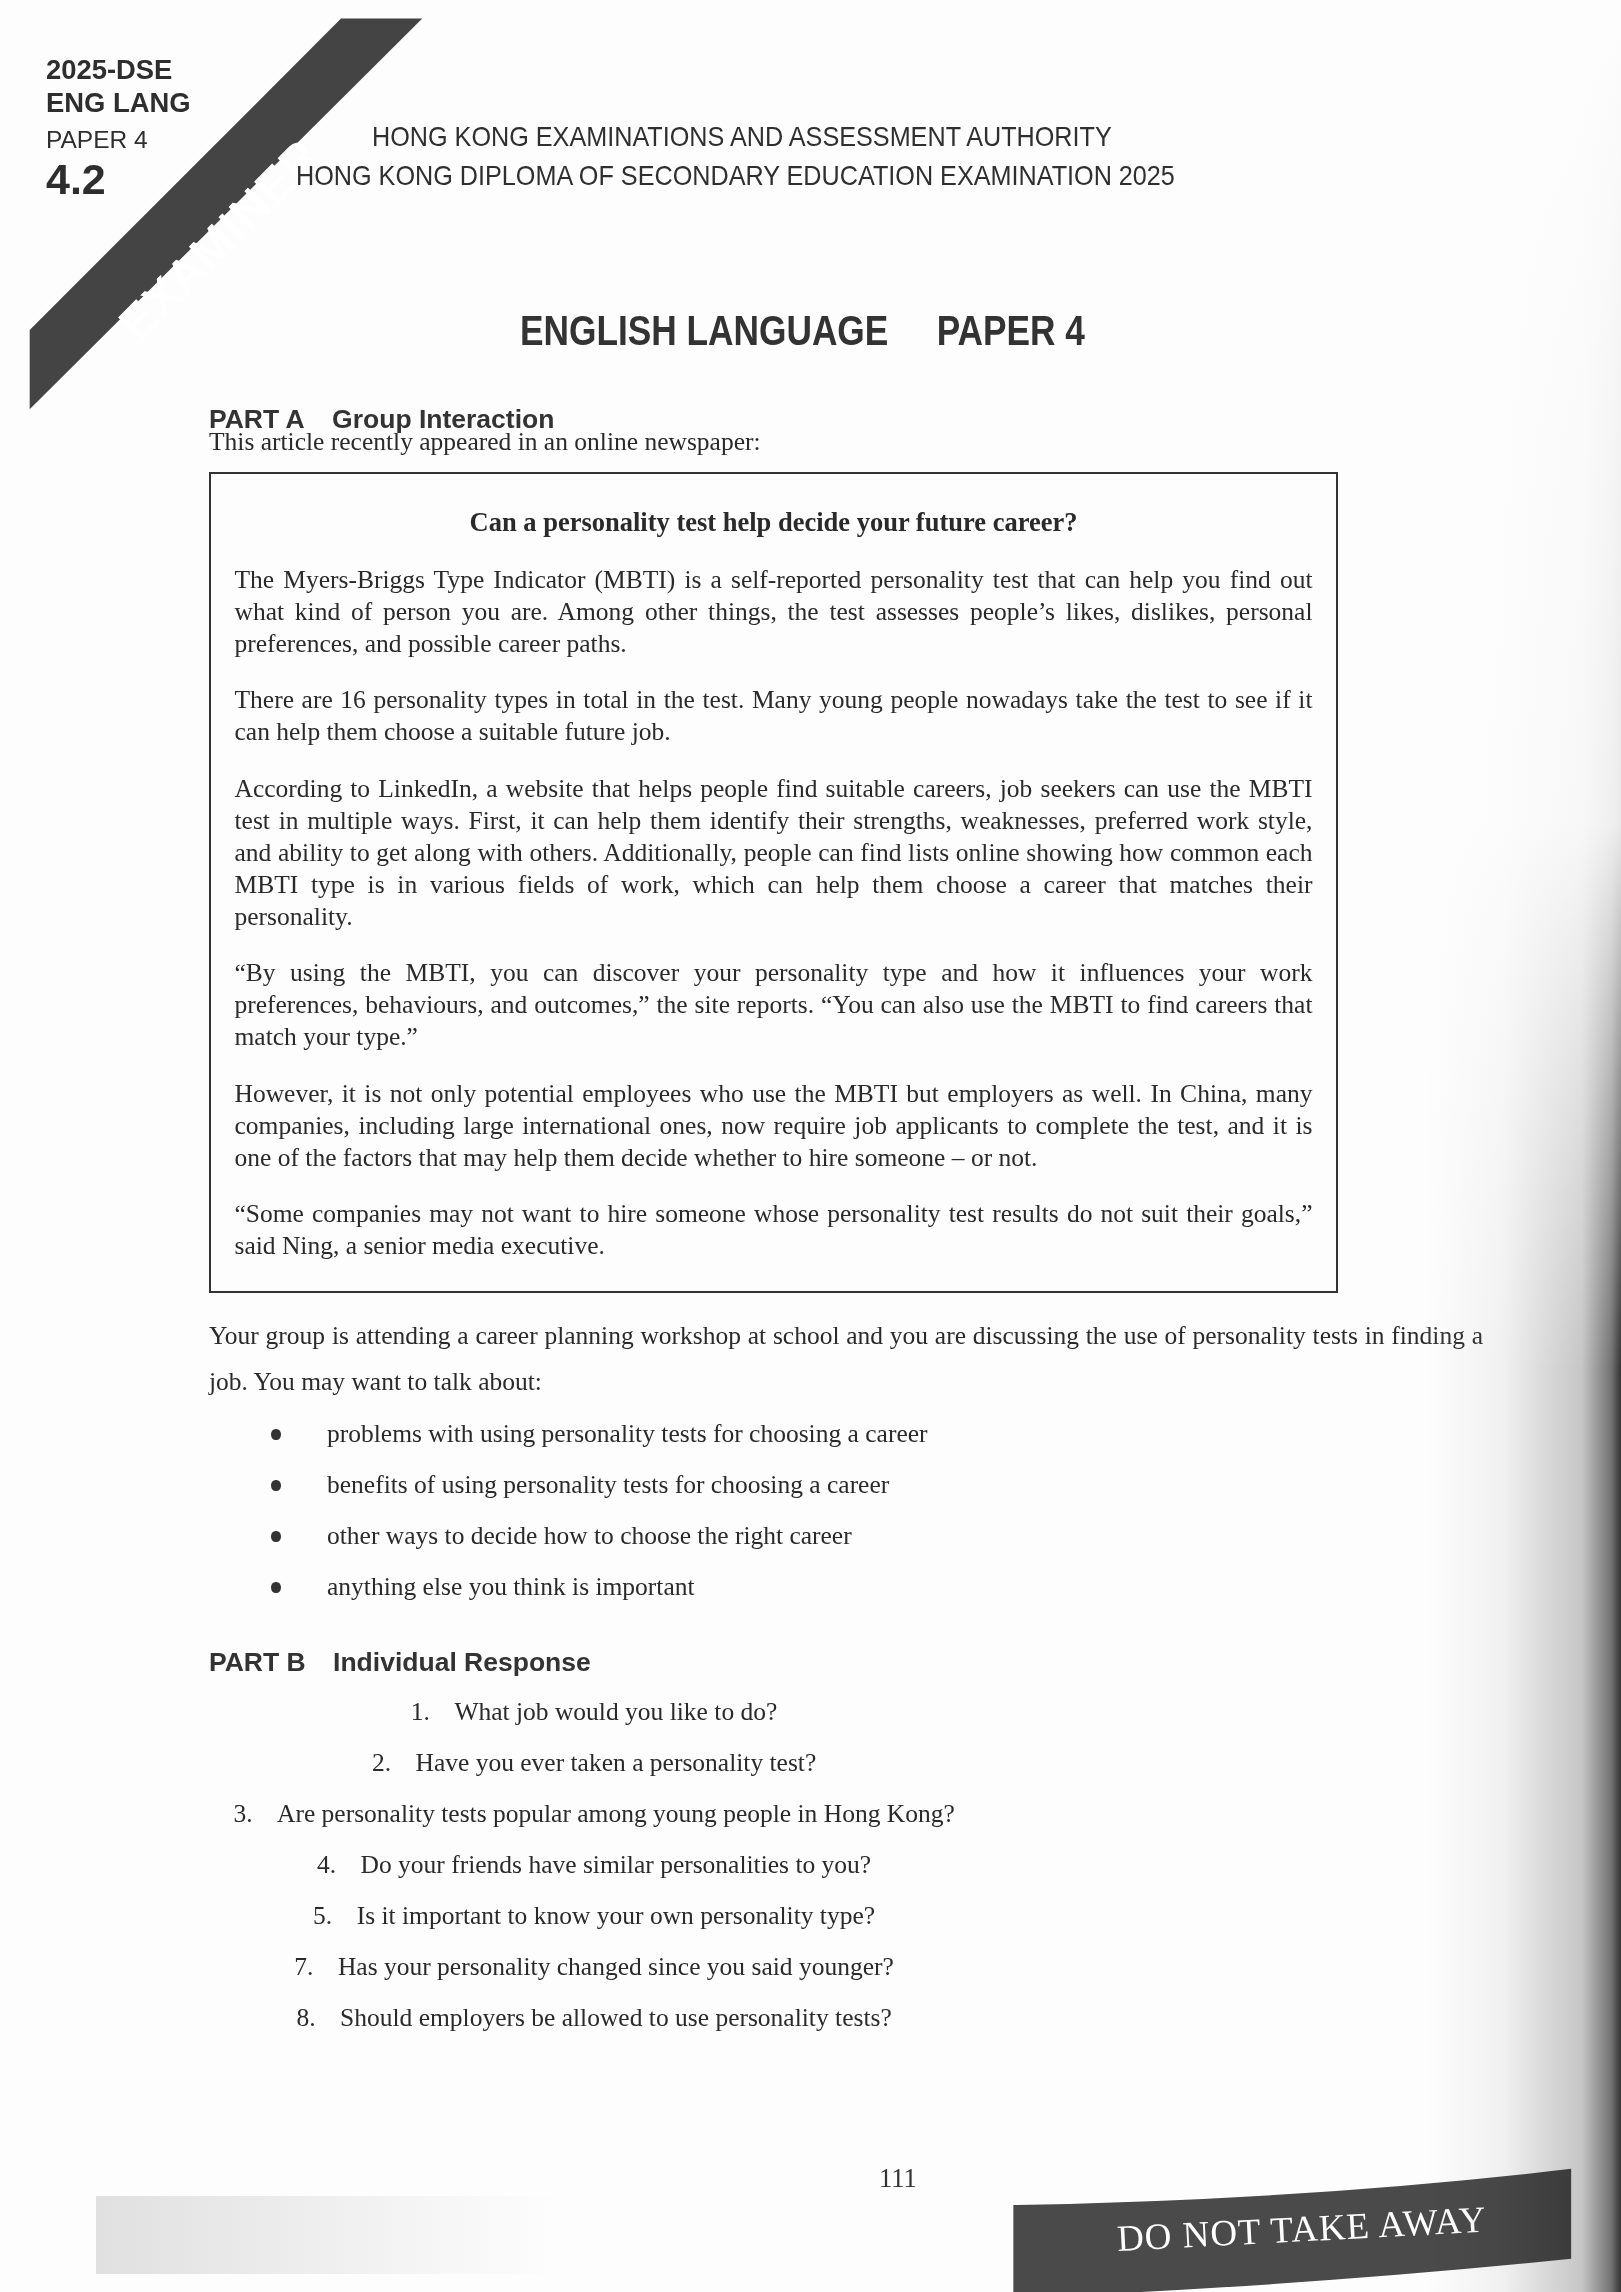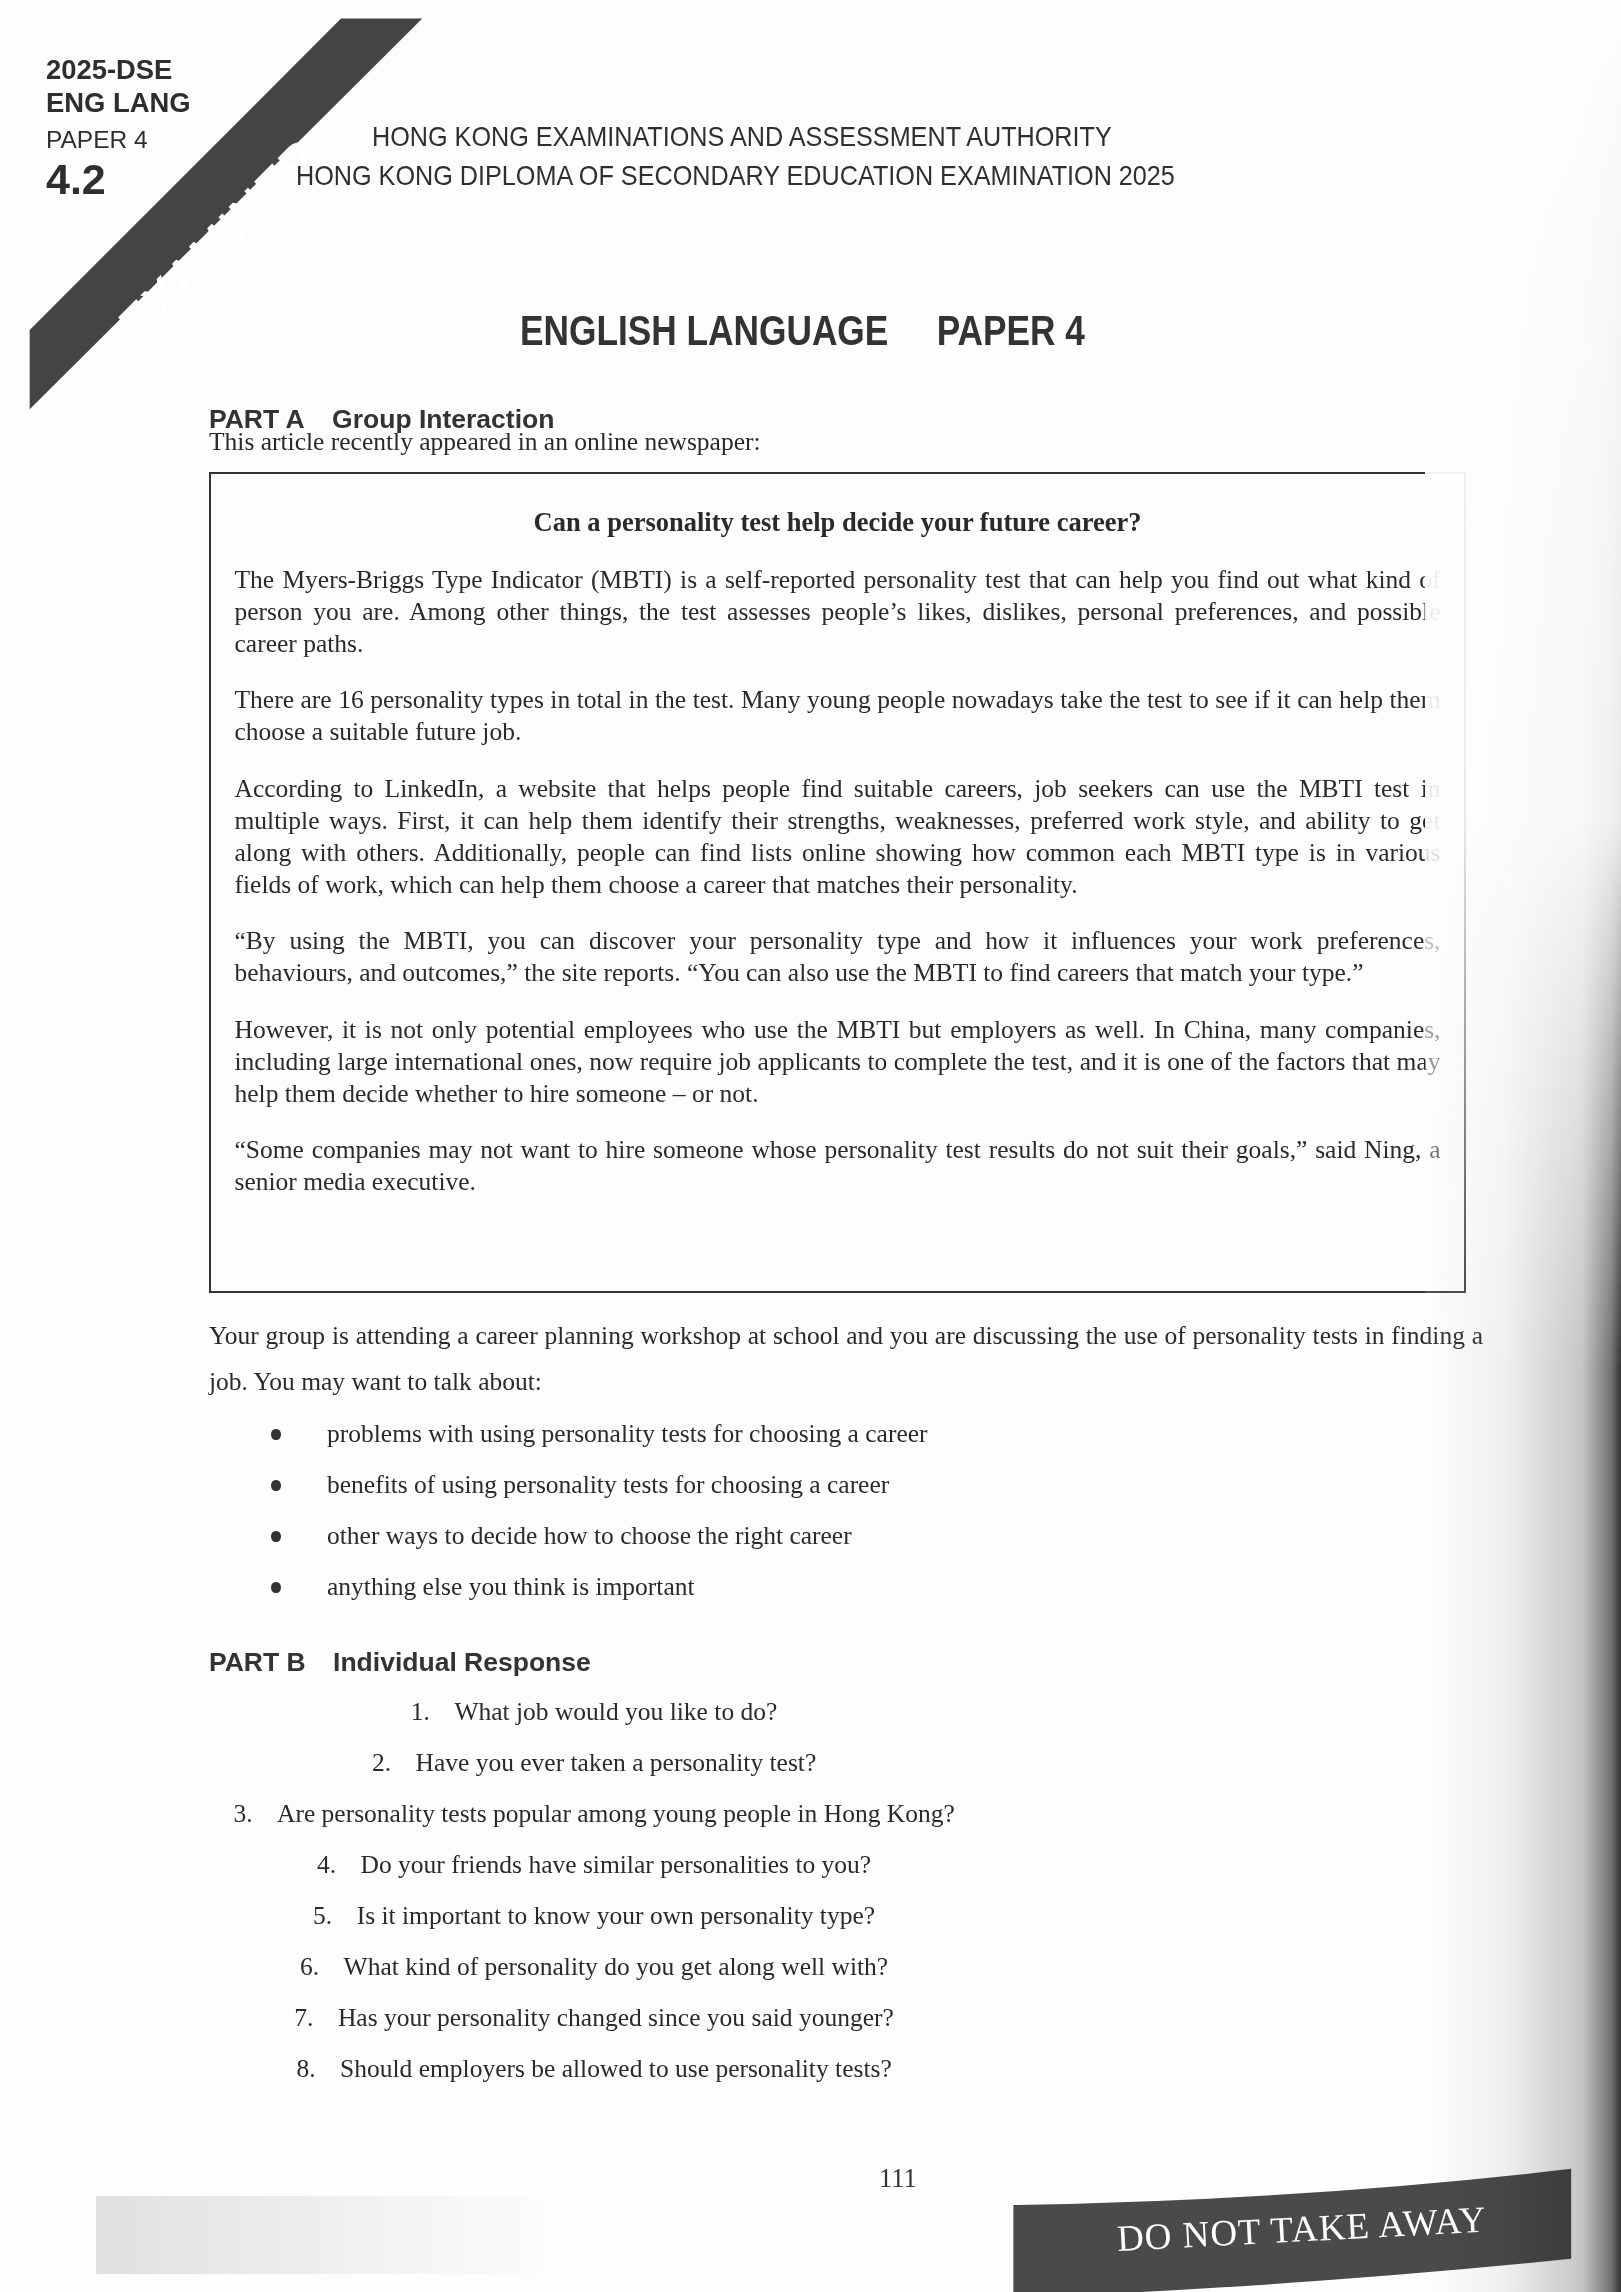--- a/index.html
+++ b/index.html
@@ -48,21 +48,21 @@
   .main-title .gap { display:inline-block; width:59px; }
 
   .section-head {
     position:absolute; left:209px; font-family:"Liberation Sans", sans-serif; font-weight:bold; font-size:26.5px; color:#333; white-space:nowrap;
   }
   .section-head .gap { display:inline-block; width:27.4px; }
 
   .intro { position:absolute; left:209px; top:427px; font-size:25.5px; white-space:nowrap; }
 
   .article-box {
-    position:absolute; left:209px; top:472px; width:1257px; height:821px;
+    position:absolute; left:209px; top:472px; width:1129px; height:821px;
     border:2px solid #333; box-sizing:border-box;
     padding:33px 23.5px 0 23.5px;
   }
   .article-title { text-align:center; font-weight:bold; font-size:26.5px; margin:0 0 25.5px 0; color:#2a2a2a; }
   .article-para { font-size:25.5px; line-height:32px; text-align:justify; margin:0 0 24.5px 0; color:#2a2a2a; }
 
   .prompt { position:absolute; left:209px; top:1313px; width:1274px; font-size:25.5px; line-height:46px; text-align:justify; }
   .bullets { position:absolute; left:209px; top:1408px; list-style:none; margin:0; padding:0; }
   .bullet-item { font-size:25.5px; height:51px; line-height:51px; position:relative; padding-left:118px; white-space:nowrap; }
   .bullet-dot { position:absolute; left:62px; top:20.6px; width:9.8px; height:11.8px; border-radius:50%; background:#333; }
@@ -131,21 +131,20 @@
 <div class="section-head" style="top:1647px;">
   <span>PART B</span><span class="gap"></span><span>Individual Response</span>
 </div>
 
 <ol class="questions">
   <li class="q-item"><span class="q-num">1.</span><span>What job would you like to do?</span></li>
   <li class="q-item"><span class="q-num">2.</span><span>Have you ever taken a personality test?</span></li>
   <li class="q-item"><span class="q-num">3.</span><span>Are personality tests popular among young people in Hong Kong?</span></li>
   <li class="q-item"><span class="q-num">4.</span><span>Do your friends have similar personalities to you?</span></li>
   <li class="q-item"><span class="q-num">5.</span><span>Is it important to know your own personality type?</span></li>
-  <li class="q-item"><span class="q-num">6.</span><span>What kind of personality do you get along well with?</span></li>
   <li class="q-item"><span class="q-num">7.</span><span>Has your personality changed since you said younger?</span></li>
   <li class="q-item"><span class="q-num">8.</span><span>Should employers be allowed to use personality tests?</span></li>
 </ol>
 
 <div class="ghost-bar"></div>
 <div class="page-number">111</div>
 
 <svg class="banner" viewBox="0 0 600 140" width="588" height="137">
   <path d="M3,45 Q300,40 573,8 L573,100 Q300,128 3,140 Z" fill="#4a4a4a"></path>
 </svg>

